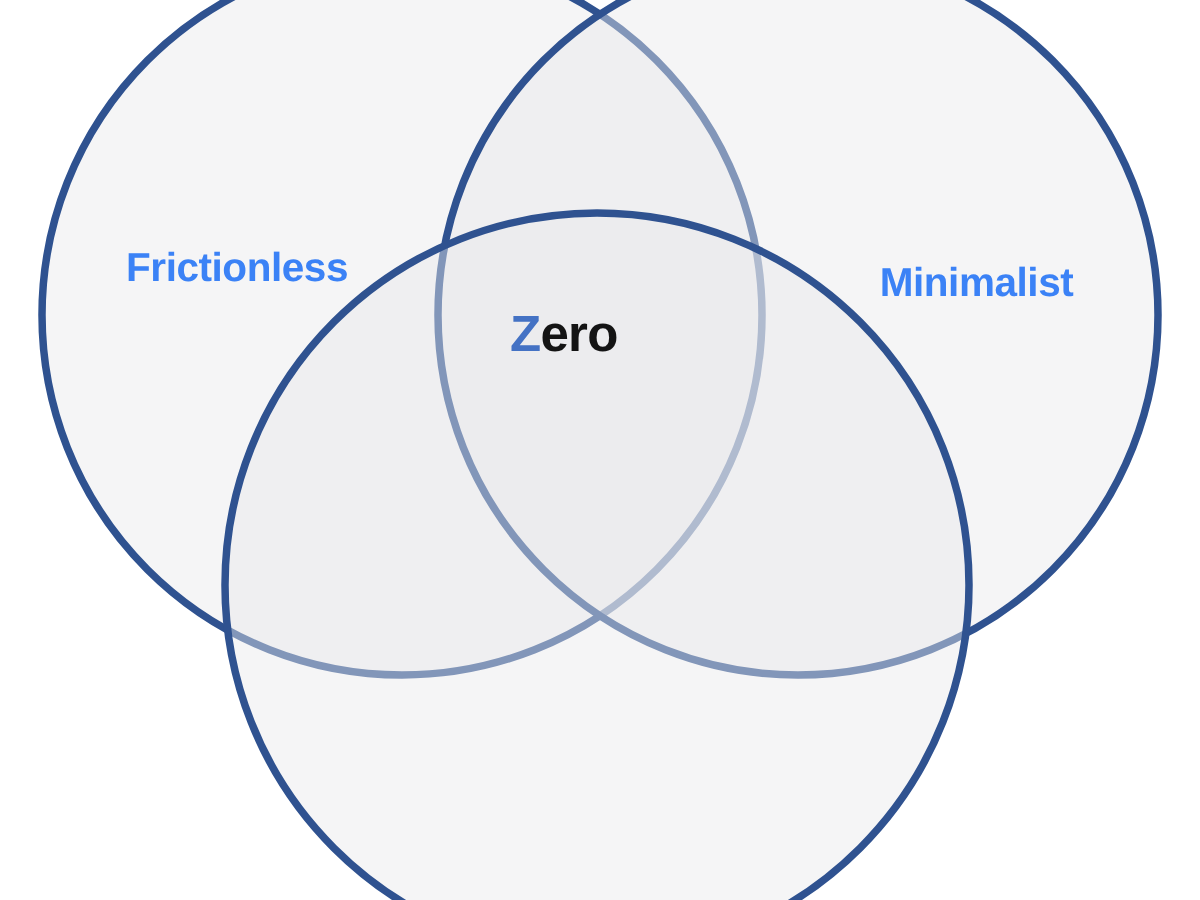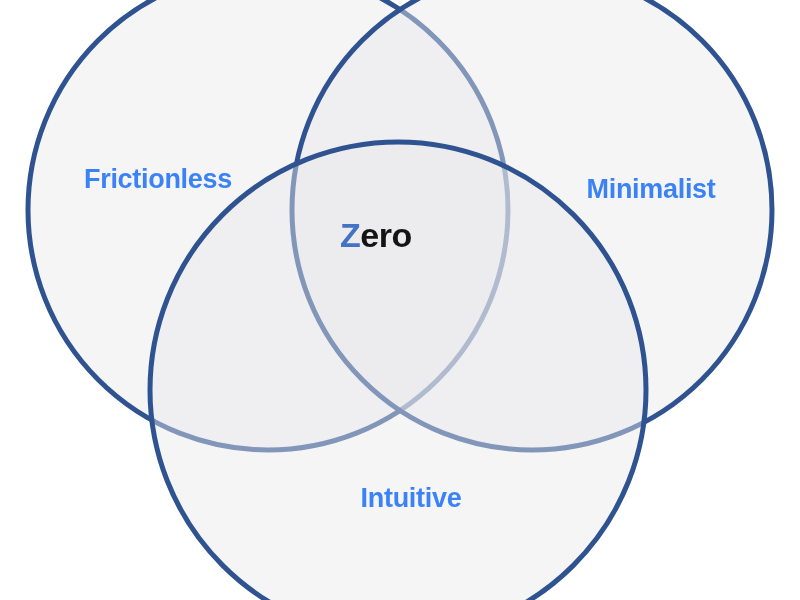--- a/index.html
+++ b/index.html
@@ -38,21 +38,21 @@
     letter-spacing: -0.3px;
     white-space: nowrap;
   }
   .set-label.frictionless { left: 158px; top: 179px; }
   .set-label.minimalist   { left: 651px; top: 189px; }
   .set-label.intuitive    { left: 411px; top: 498px; }
 
   .center-label {
     position: absolute;
     left: 323px;
-    top: 217px;
+    top: 205px;
     color: #141414;
     font-weight: bold;
     font-size: 34px;
     line-height: 37px;
     letter-spacing: -0.5px;
     white-space: nowrap;
   }
   .center-line1 { margin-left: 17px; }
   .center-line2 .word-wrap {
     position: relative;
@@ -76,19 +76,18 @@
   <svg class="venn-svg" viewBox="0 0 800 600" xmlns="http://www.w3.org/2000/svg">
     <circle class="venn-circle" cx="268" cy="210" r="240"></circle>
     <circle class="venn-circle" cx="532" cy="210" r="240"></circle>
     <circle class="venn-circle" cx="398" cy="390" r="248"></circle>
   </svg>
 
   <div class="set-label frictionless">Frictionless</div>
 
   <div class="set-label minimalist">Minimalist</div>
 
-  <div class="set-label intuitive">Intuitive</div>
 
   <div class="center-label">
     <div class="center-line1"><span class="hl">Z</span><span>ero</span></div>
   </div>
 
 </div>
 
 </body></html>

